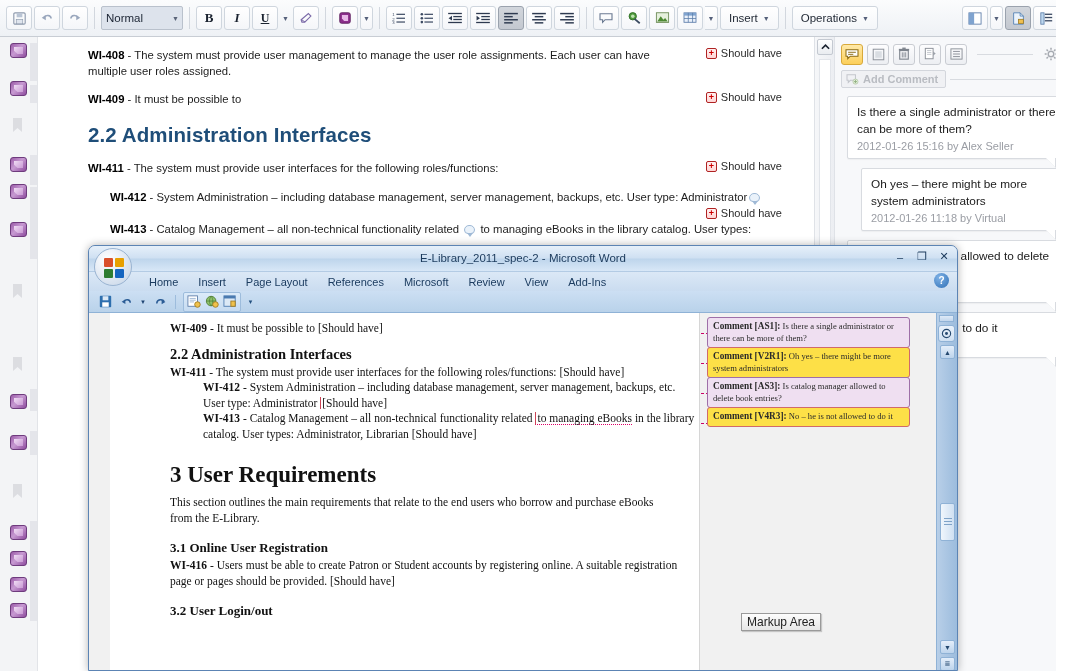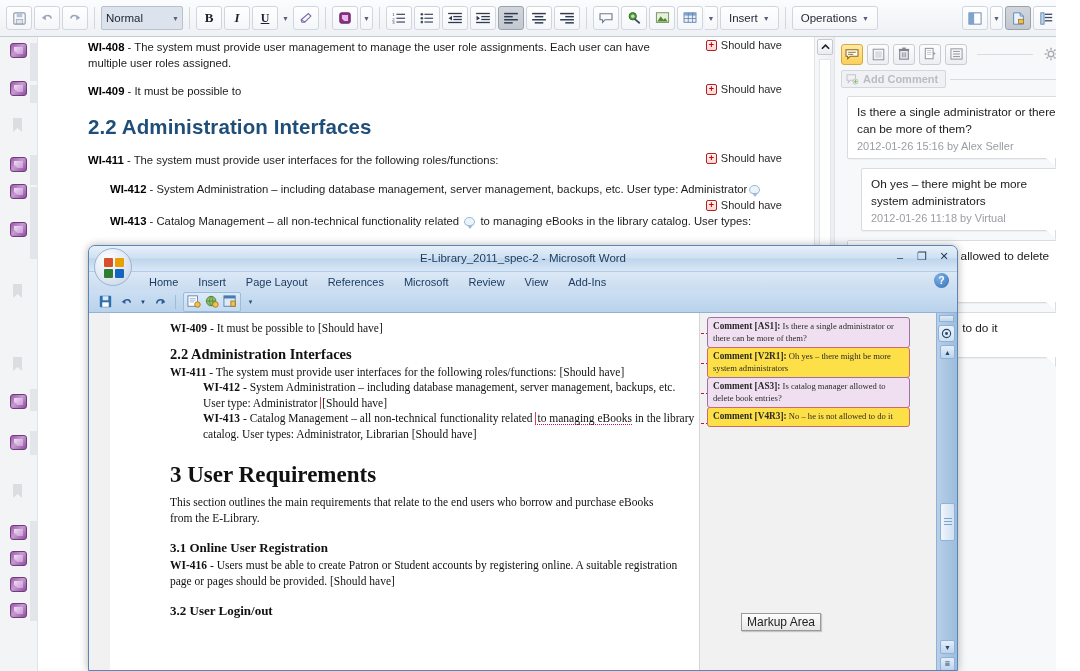--- a/index.html
+++ b/index.html
@@ -75,21 +75,21 @@
   }
   .gutter-bar {
     position: absolute; left: 30px; width: 7px; background: #e4e5ea;
   }
 
   
   .docarea {
     position: absolute; left: 38px; top: 37px; width: 776px; height: 634px;
     background: #ffffff; overflow: hidden;
   }
-  .doc-inner { position: relative; padding: 2px 16px 0 50px; }
+  .doc-inner { position: relative; padding: 10px 16px 0 50px; }
   .req-row { position: relative; margin-bottom: 7px; }
   .req-txt {
     font-size: 11.3px; color: #1d1d1d; line-height: 16px;
     padding-right: 112px;
   }
   .req-txt b { font-weight: bold; color: #000; }
   .badge {
     position: absolute; right: 16px; font-size: 11px; color: #2a2a2a;
     display: flex; align-items: center; gap: 4px; white-space: nowrap;
   }

